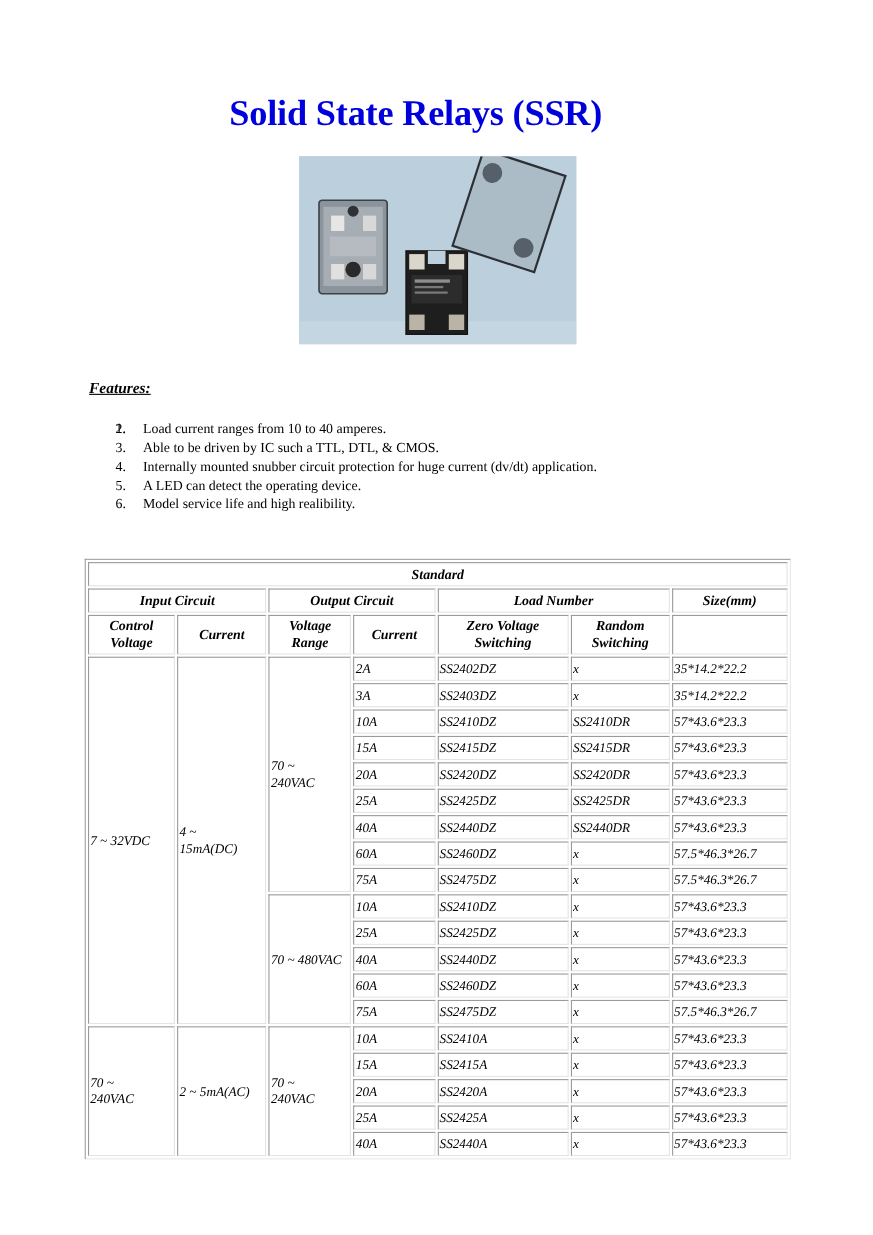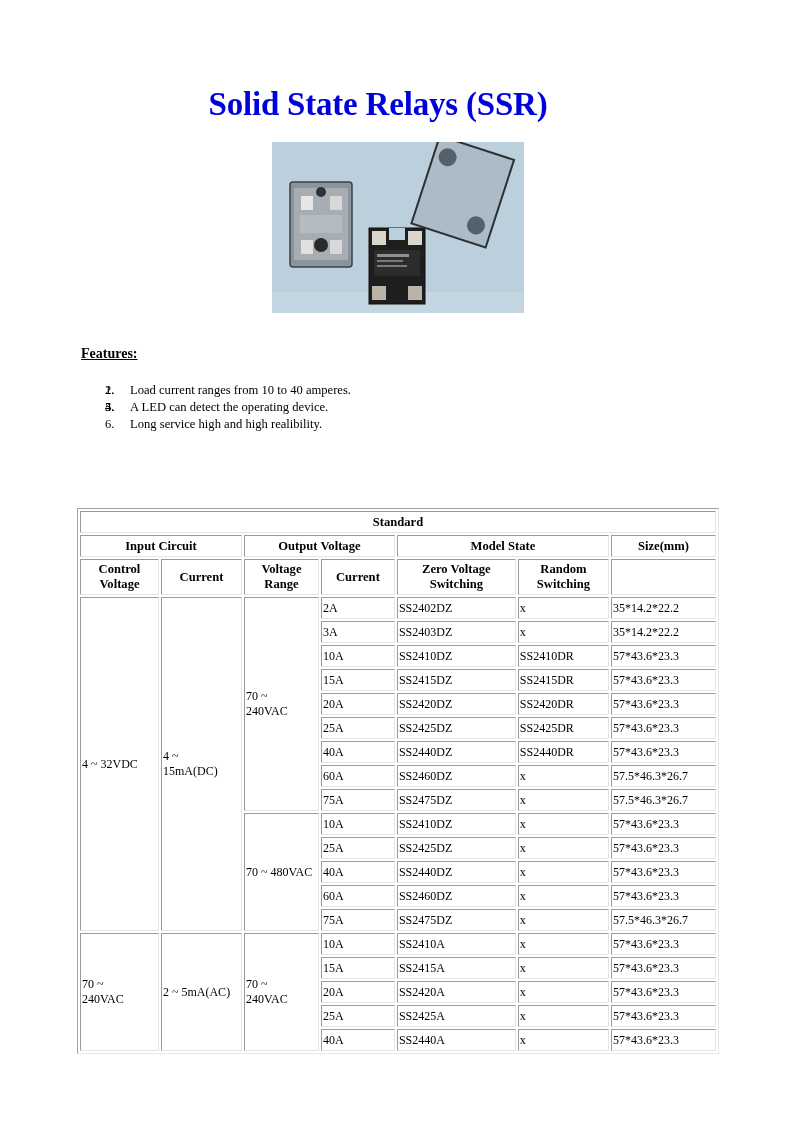--- a/index.html
+++ b/index.html
@@ -3,29 +3,29 @@
 <meta charset="utf-8">
 <style>
   html, body { margin: 0; padding: 0; background: #ffffff; }
   body { width: 794px; height: 1123px; position: relative; overflow: hidden;
          font-family: "Liberation Serif", "DejaVu Serif", serif; color: #000; }
   .title { position: absolute; top: 86px; left: 0; width: 756px; text-align: center;
            font-size: 33px; font-weight: bold; color: #0000dd; letter-spacing: -0.2px; }
   .photo { position: absolute; left: 272px; top: 142px; width: 252px; height: 171px;
            background: #b9cdd9; overflow: hidden; }
   .features-head { position: absolute; left: 81px; top: 346px; font-size: 14px;
-                   font-weight: bold; text-decoration: underline; }
+                   font-weight: bold; text-decoration: underline; font-style: italic; }
   .features { position: absolute; left: 105px; top: 382px; margin: 0; padding: 0; list-style: none;
               font-size: 12.6px; line-height: 17px; }
   .features li { position: relative; padding-left: 25px; white-space: nowrap; }
   .features li .num { position: absolute; left: 0; top: 0; }
   table.spec { position: absolute; left: 77px; top: 508px; width: 642px;
                border-collapse: separate; border-spacing: 2px;
                border: 1px solid #a0a0a0; border-right-color: #e8e8e8; border-bottom-color: #e8e8e8;
-               font-size: 12px; }
+               font-size: 12px; font-style: italic; }
   table.spec td { border: 1px solid #e4e4e4; border-top-color: #9a9a9a; border-left-color: #9a9a9a;
                   padding: 0 1px; height: 20px; vertical-align: middle; white-space: nowrap; }
   table.spec td.h { text-align: center; font-weight: bold; font-size: 12.6px; line-height: 15px; }
   table.spec td.hh { height: 34px; }
   table.spec td.grp { white-space: normal; line-height: 15px; }
 </style>
 </head>
 <body>
 
 <div class="title">Solid State Relays (SSR)</div>
@@ -65,58 +65,58 @@
       <circle cx="14" cy="18" r="9" fill="#55606a"></circle>
       <circle cx="62" cy="74" r="9" fill="#55606a"></circle>
     </g>
   </svg>
 </div>
 
 <div class="features-head">Features:</div>
 <ul class="features">
   <li><span class="num">1.</span></li>
   <li><span class="num">2.</span><span>Load current ranges from 10 to 40 amperes.</span></li>
-  <li><span class="num">3.</span></li>
-  <li><span class="num">4.</span></li>
+  <li><span class="num">3.</span><span>Able to be driven by IC such a TTL, DTL, &amp; CMOS.</span></li>
+  <li><span class="num">4.</span><span>Internally mounted snubber circuit protection for huge current (dv/dt) application.</span></li>
   <li><span class="num">5.</span><span>A LED can detect the operating device.</span></li>
-  <li><span class="num">6.</span><span>Long service high and high realibility.</span></li>
+  <li><span class="num">6.</span><span>Model service life and high realibility.</span></li>
 </ul>
 
 <table class="spec">
   <colgroup>
     <col style="width:79px">
       <col style="width:81px">
       <col style="width:75px">
       <col style="width:74px">
     <col style="width:119px">
       <col style="width:89px">
       <col style="width:105px">
   </colgroup>
   <tbody>
       <tr>
     <td class="h" colspan="7">Standard</td>
   </tr>
   <tr>
     <td class="h" colspan="2">Input Circuit</td>
-    <td class="h" colspan="2">Output Voltage</td>
-    <td class="h" colspan="2">Model State</td>
+    <td class="h" colspan="2">Output Circuit</td>
+    <td class="h" colspan="2">Load Number</td>
     <td class="h">Size(mm)</td>
   </tr>
   <tr>
     <td class="h hh" style="white-space:normal">Control Voltage</td>
     <td class="h hh">Current</td>
     <td class="h hh" style="white-space:normal">Voltage Range</td>
     <td class="h hh">Current</td>
     <td class="h hh" style="white-space:normal;padding:0 1px">Zero Voltage Switching</td>
     <td class="h hh" style="white-space:normal;padding:0 18px">Random Switching</td>
     <td class="h hh"></td>
   </tr>
 
   <tr>
-    <td class="grp" rowspan="14">4 ~ 32VDC</td>
+    <td class="grp" rowspan="14">7 ~ 32VDC</td>
     <td class="grp" rowspan="14" style="white-space:normal;padding-right:12px">4 ~ 15mA(DC)</td>
     <td class="grp" rowspan="9" style="white-space:normal;padding-right:20px">70 ~ 240VAC</td>
     <td>2A</td>
     <td>SS2402DZ</td>
     <td>x</td>
     <td>35*14.2*22.2</td>
   </tr>
   <tr>
     <td>3A</td>
     <td>SS2403DZ</td>

